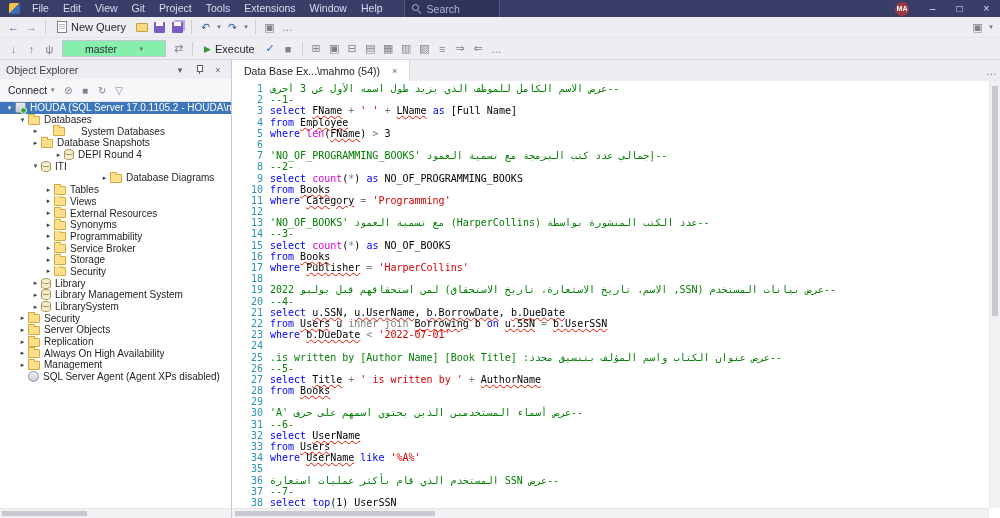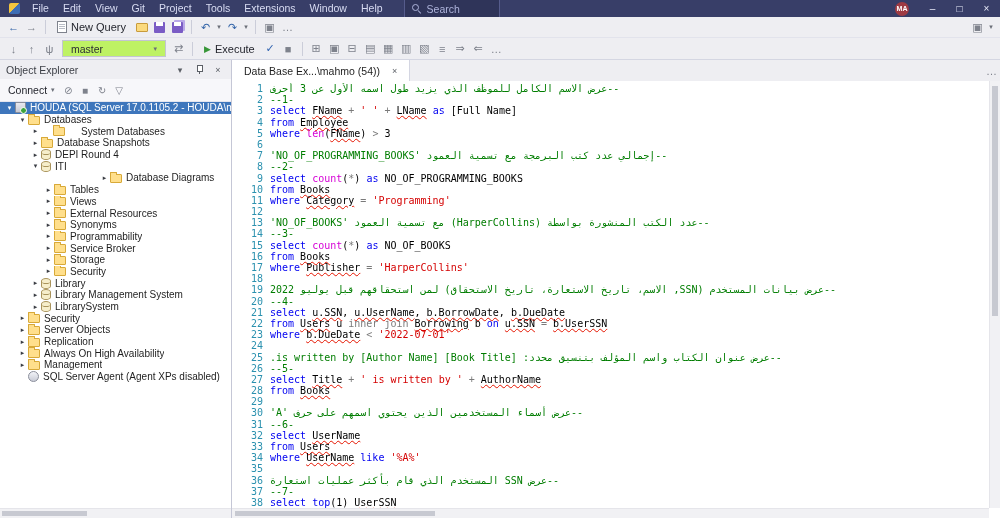--- a/index.html
+++ b/index.html
@@ -32,21 +32,21 @@
 .tb-icon.check{color:#2E62B0;font-weight:bold}
 .tb-btn{display:inline-flex;align-items:center;gap:4px;padding:2px 6px;background:transparent;border:none;font:inherit;color:#24262E;border-radius:2px}
 .sep{width:1px;height:14px;background:#CBCDD9;margin:0 4px;flex:none}
 .spacer{flex:1}
 .ic-doc{width:10px;height:12px;background:#fff;border:1px solid #7E828C;position:relative;display:inline-block}
 .ic-doc::after{content:"";position:absolute;left:1px;top:2px;width:6px;height:1px;background:#B9BCC6;box-shadow:0 2px 0 #B9BCC6,0 4px 0 #B9BCC6}
 .ic-folder-open{width:12px;height:9px;background:#FBDA7E;border:1px solid #C89B3C;border-radius:1px;display:inline-block}
 .ic-save{width:11px;height:11px;background:#7A5CC5;border-radius:1px;position:relative;display:inline-block}
 .ic-save::after{content:"";position:absolute;left:2px;top:0;width:7px;height:4px;background:#fff}
 .ic-save.all{box-shadow:2px -2px 0 #B9A8E8}
-.combo{display:inline-flex;align-items:center;justify-content:space-between;background:#bef264;border:1px solid #C3C5D2;height:17px;width:104px;padding:0 8px;font-size:10.5px;color:#2A2C33;margin:0 3px;flex:none}
+.combo{display:inline-flex;align-items:center;justify-content:space-between;background:#86efac;border:1px solid #C3C5D2;height:17px;width:104px;padding:0 22px;font-size:10.5px;color:#2A2C33;margin:0 3px;flex:none}
 .combo-arrow{font-size:7px;color:#6B6F78}
 .execute .play{color:var(--execute-green,#379637);font-size:9px}
 .tb-group{display:inline-flex;gap:1px}
 
 
 .main{flex:1;display:flex;min-height:0}
 .sidebar{width:232px;flex:none;background:#F7F7FA;border-right:1px solid #C5C7D6;display:flex;flex-direction:column;min-height:0}
 .panel-header{height:19px;flex:none;display:flex;align-items:center;padding:0 6px;gap:5px;background:#EEEEF2;color:#3B3E45;font-size:10.5px}
 .panel-title{flex:1;white-space:nowrap;overflow:hidden}
 .ph-icon{width:14px;height:14px;display:flex;align-items:center;justify-content:center;color:#5B5F66;font-size:9px}
@@ -221,21 +221,21 @@
           <div class="tree-row" style="padding-left: 30px; gap: 12px;">
             <span class="expander">▸</span>
             <span class="node-icon icon-folder"></span>
             <span class="node-label">System Databases</span>
           </div>
           <div class="tree-row" style="padding-left: 30px;">
             <span class="expander">▸</span>
             <span class="node-icon icon-folder"></span>
             <span class="node-label">Database Snapshots</span>
           </div>
-          <div class="tree-row" style="padding-left: 30px;">
+          <div class="tree-row" style="padding-left: 30px; margin-left: 23px;">
             <span class="expander">▸</span>
             <span class="node-icon icon-db"></span>
             <span class="node-label">DEPI Round 4</span>
           </div>
           <div class="tree-row" style="padding-left: 30px;">
             <span class="expander">▾</span>
             <span class="node-icon icon-db"></span>
             <span class="node-label">ITI</span>
           </div>
           <div class="tree-row" style="padding-left: 59px; margin-left: 40px;">

